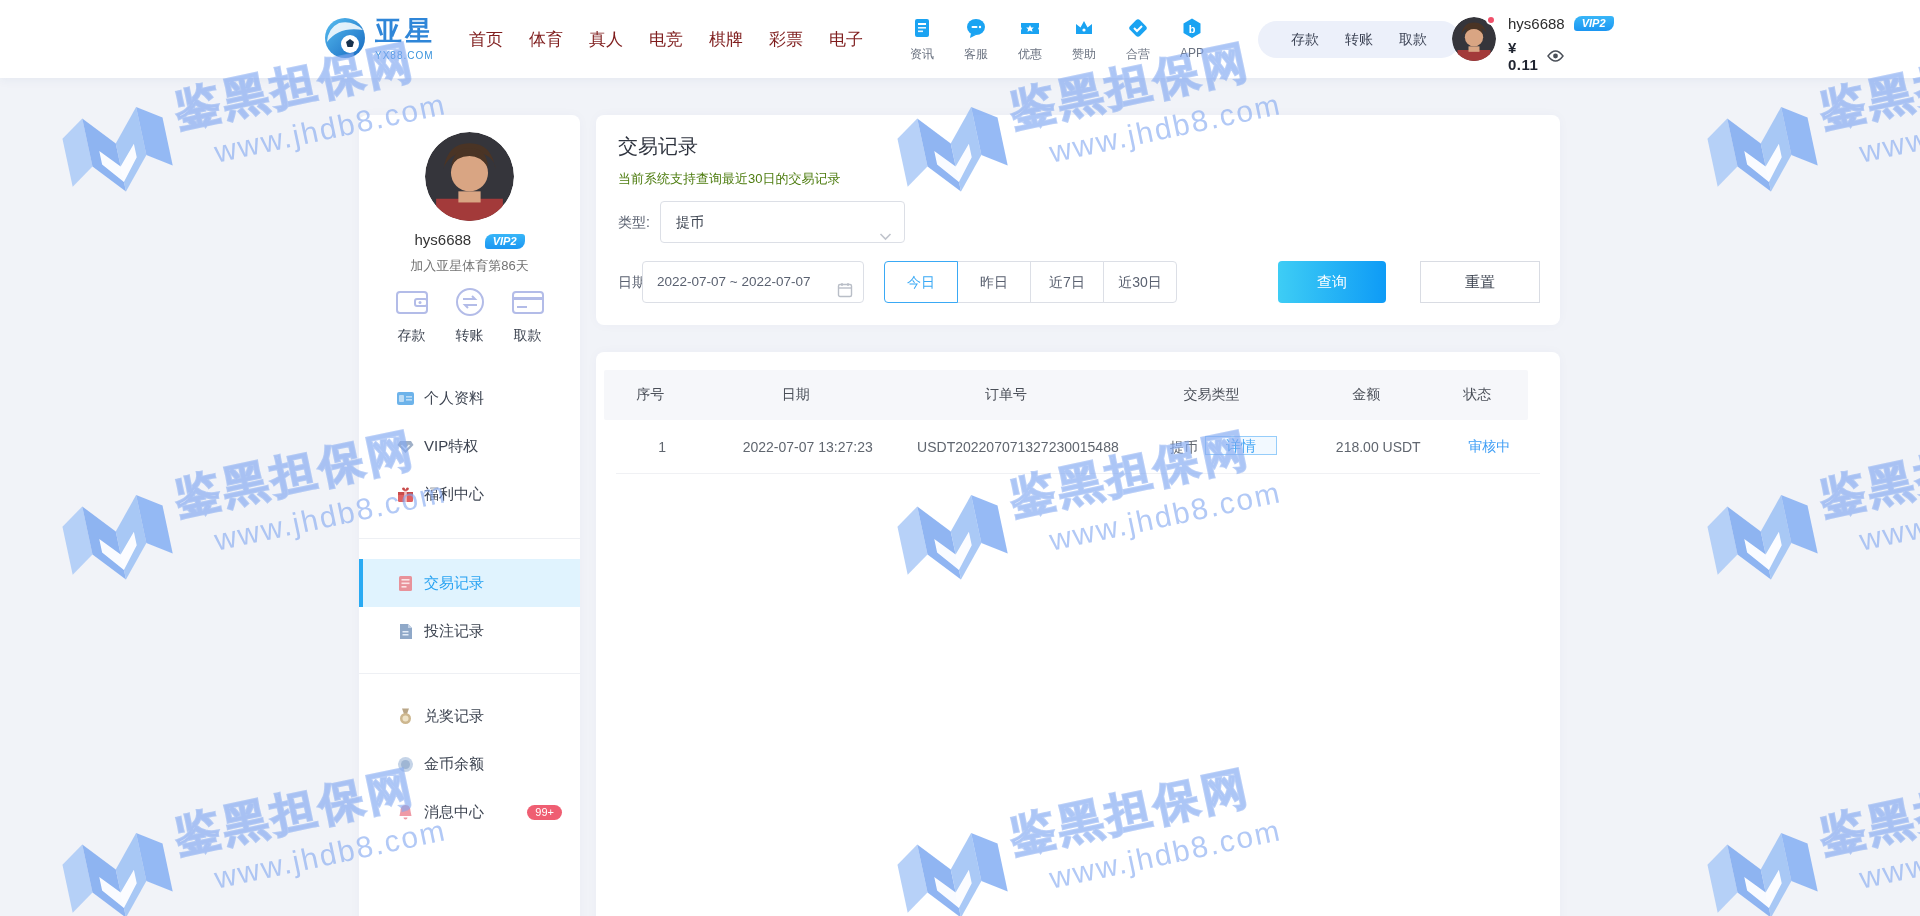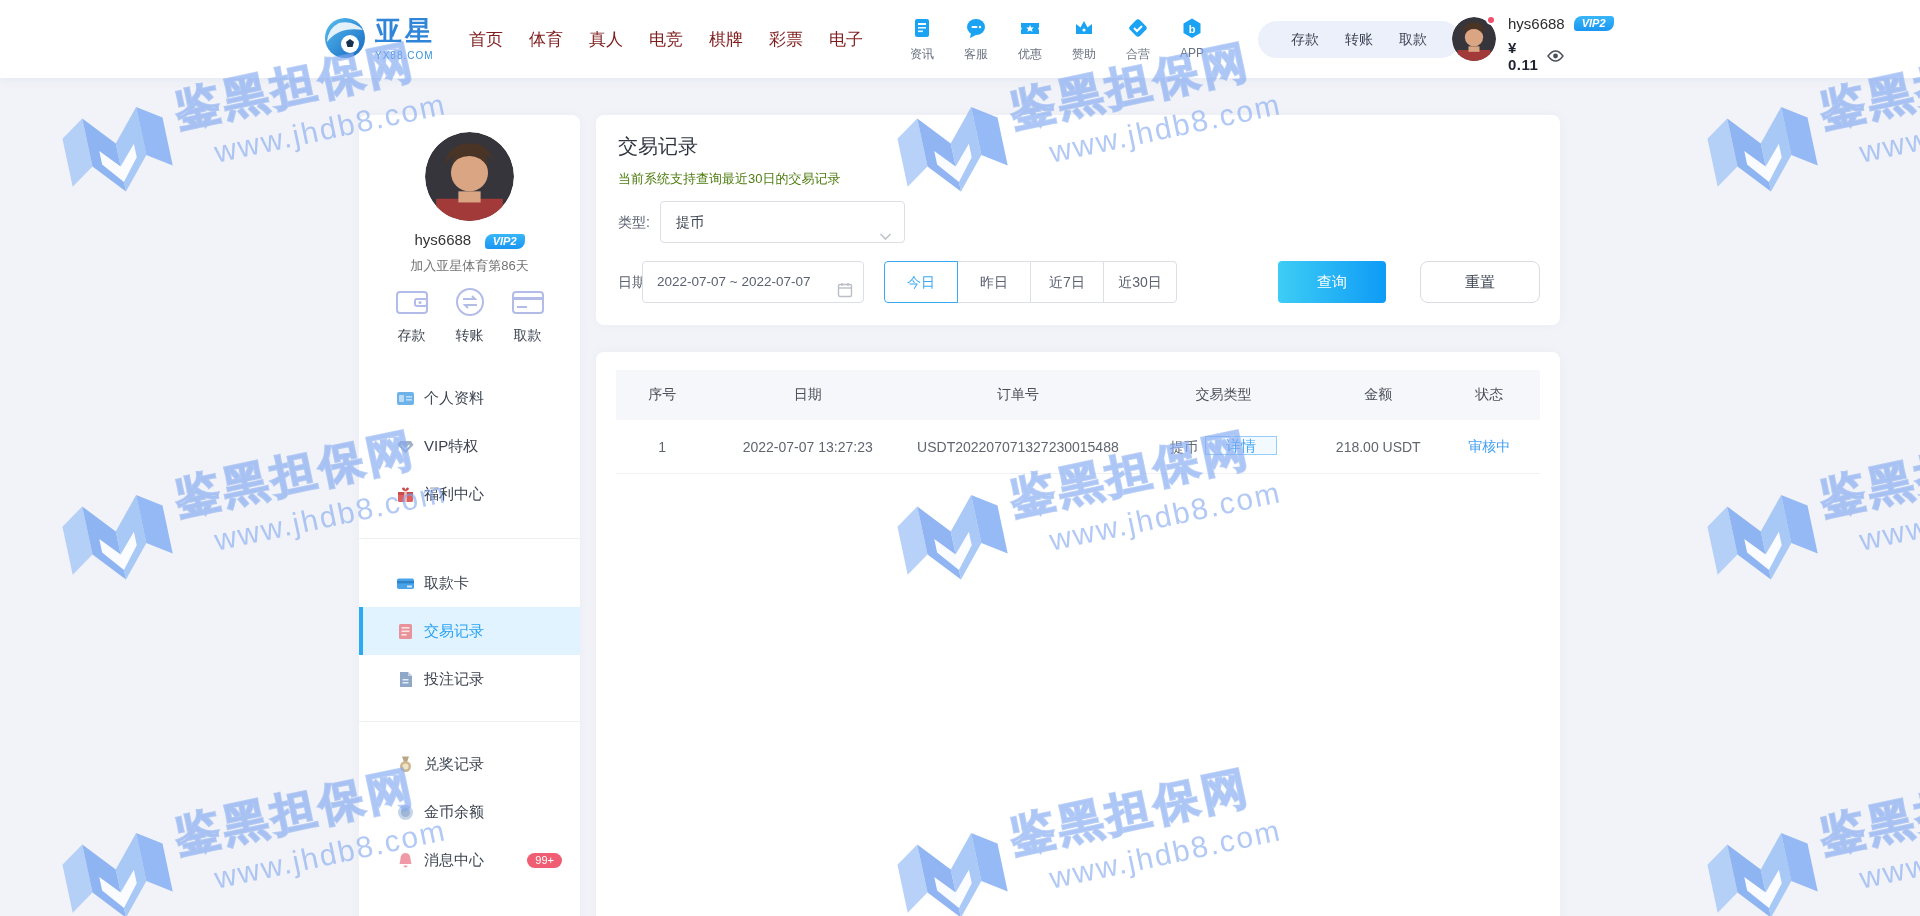--- a/index.html
+++ b/index.html
@@ -58,25 +58,25 @@
   .sel { position:absolute; left:64px; top:86px; width:245px; height:42px; border:1px solid #dcdfe6; border-radius:4px; background:#fff; font-size:14px; color:#3c4350; line-height:40px; padding-left:15px; cursor:pointer; }
   .sel .chev { position:absolute; right:12px; top:14px; }
   .dateinput { position:absolute; left:46px; top:146px; width:222px; height:42px; border:1px solid #dcdfe6; border-radius:4px; background:#fff; font-size:13.5px; color:#5a6170; line-height:40px; padding-left:14px; cursor:pointer; }
   .dateinput .cal { position:absolute; right:10px; top:12px; }
   .segs { position:absolute; left:288px; top:146px; display:flex; }
   .seg { width:74px; height:42px; border:1px solid #dcdfe6; background:#fff; font-size:14px; color:#5a6170; text-align:center; line-height:40px; margin-left:-1px; cursor:pointer; }
   .seg:first-child { border-radius:4px 0 0 4px; margin-left:0; }
   .seg:last-child { border-radius:0 4px 4px 0; }
   .seg.active { color:#3aa9f5; border-color:#3aa9f5; position:relative; z-index:2; }
   .btn-q { position:absolute; left:682px; top:146px; width:108px; height:42px; border:none; border-radius:4px; background:linear-gradient(90deg,#3ecdf5,#0e9bf6); color:#fff; font-size:15px; cursor:pointer; font-family:inherit; }
-  .btn-r { position:absolute; left:824px; top:146px; width:120px; height:42px; border:1px solid #d9dce3; border-radius:8px; background:#fff; color:#3c4350; font-size:15px; cursor:pointer; font-family:inherit; }
+  .btn-r { position:absolute; left:824px; top:146px; width:120px; height:42px; border:1px solid #d9dce3; border-radius:0; background:#fff; color:#3c4350; font-size:15px; cursor:pointer; font-family:inherit; }
 
   
   .tablecard { left:596px; top:274px; width:964px; height:600px; }
-  .thead { position:absolute; left:20px; top:18px; width:924px; height:50px; background:#f6f7fa; border-radius:2px; display:flex; align-items:center; }
+  .thead { position:absolute; left:8px; top:18px; width:924px; height:50px; background:#f6f7fa; border-radius:2px; display:flex; align-items:center; }
   .trow { position:absolute; left:20px; top:68px; width:924px; height:54px; display:flex; align-items:center; border-bottom:1px solid #f0f1f4; }
   .c { text-align:center; font-size:14px; }
   .c1{width:10%} .c2{width:21.5%} .c3{width:24%} .c4{width:20.5%} .c5{width:13%} .c6{width:11%}
   .thead .c { color:#4a4f58; }
   .trow .c { color:#60666f; }
   .amount { color:#33373f; }
   .status-link { color:#3f9ef5; cursor:pointer; }
   .tag-detail { display:inline-block; margin-left:7px; font-size:15px; color:#4aa9f5; border:1px solid rgba(74,169,245,.55); border-radius:0; padding:0 20px; line-height:17px; background:rgba(236,247,255,.7); cursor:pointer; vertical-align:1px; }
 
   
@@ -295,30 +295,20 @@
               <rect x="1" y="6" width="15" height="3" fill="#c84b4b"></rect>
               <rect x="7.2" y="3" width="2.6" height="13" fill="#f5c1c1"></rect>
               <path d="M8.5 5 C5 5 4 1.5 6.5 1.5 C8 1.5 8.5 3.5 8.5 5 C8.5 3.5 9 1.5 10.5 1.5 C13 1.5 12 5 8.5 5Z" fill="#c84b4b"></path>
             </svg>
           </span>
         <span>福利中心</span>
       </div>
 
       <div class="sb-div"></div>
 
-      <div class="mi">
-        <span class="ico">
-            <svg width="17" height="17" viewBox="0 0 17 17">
-              <rect x="0" y="3.5" width="17" height="10.5" rx="1.8" fill="#4aa3e8"></rect>
-              <rect x="0" y="6" width="17" height="2.4" fill="#2f84c8"></rect>
-              <rect x="10" y="10.5" width="5" height="2" rx="0.6" fill="#cfe8fb"></rect>
-            </svg>
-          </span>
-        <span>取款卡</span>
-      </div>
       <div class="mi active">
         <span class="ico">
             <svg width="17" height="17" viewBox="0 0 17 17">
               <rect x="2" y="1" width="13" height="15" rx="1.5" fill="#e8929a"></rect>
               <rect x="4.5" y="4" width="8" height="1.6" fill="#fbe3e5"></rect>
               <rect x="4.5" y="7.5" width="8" height="1.6" fill="#fbe3e5"></rect>
               <rect x="4.5" y="11" width="5" height="1.6" fill="#fbe3e5"></rect>
             </svg>
           </span>
         <span>交易记录</span>

